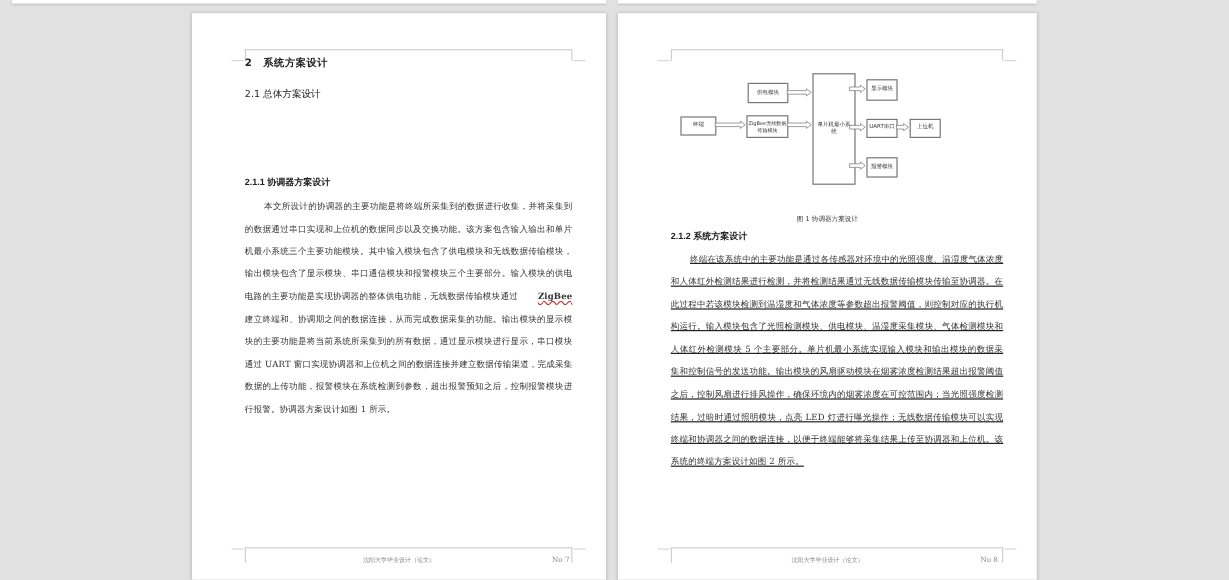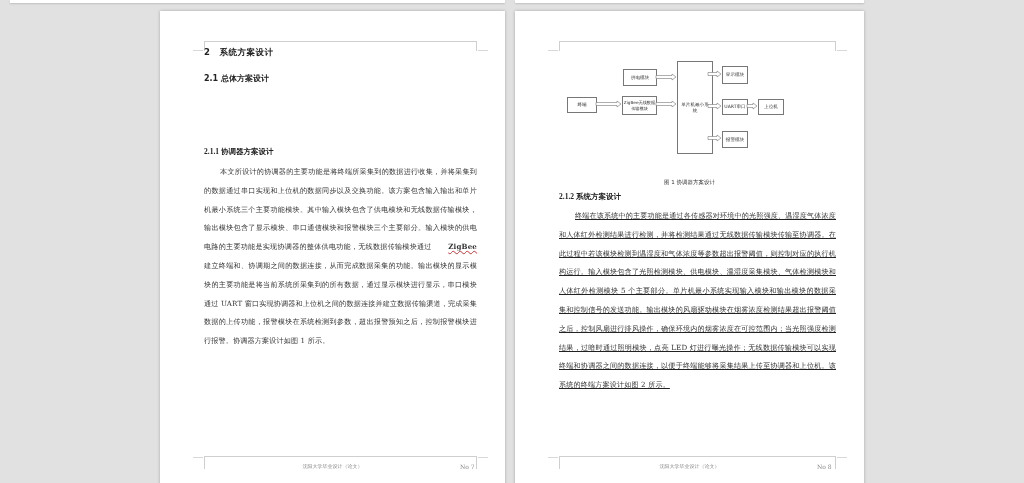--- a/index.html
+++ b/index.html
@@ -21,22 +21,22 @@
   .hdr-line::before { left:-12px; }
   .hdr-line::after { right:-12px; }
   .ftr-line { position:absolute; left:44px; right:28px; top:445px; height:12px; border:1px solid #cfcfcf; border-top:1px solid #cfcfcf; border-bottom:none; }
   .ftr-line::before, .ftr-line::after { content:""; position:absolute; top:0; width:10px; border-top:1px solid #d8d8d8; }
   .ftr-line::before { left:-12px; }
   .ftr-line::after { right:-12px; }
   .ftr-center { position:absolute; top:452px; left:0; right:0; text-align:center; font-size:5px; color:#888; }
   .ftr-page { position:absolute; top:452px; font-size:6px; color:#888; }
   .content { position:absolute; left:44px; right:28px; }
   .h1 { font-family:"DejaVu Sans", sans-serif; font-weight:bold; font-size:8.5px; margin:0; letter-spacing:0.5px; }
-  .h2 { font-family:"DejaVu Sans", sans-serif; font-weight:bold; font-size:8px; margin:0; }
-  .h3 { font-family:Liberation Serif, serif; font-weight:bold; font-size:7.5px; margin:0; }
+  .h2 { font-family:"DejaVu Sans", sans-serif; font-weight:normal; font-size:8px; margin:0; }
+  .h3 { font-family:Liberation Sans, sans-serif; font-weight:bold; font-size:7.5px; margin:0; }
   .para { font-size:7.1px; line-height:18.8px; margin:0; text-align:justify; letter-spacing:0.15px; color:#333; }
   .para .indent { display:inline-block; width:16px; }
   .zig { text-decoration:underline wavy #c33; text-decoration-thickness:0.5px; font-weight:bold;margin-left:14px; }
   .diagram { position:absolute; left:45px; top:48px; width:230px; height:110px; }
   .box { position:absolute; border:1px solid #777; background:#fff; font-family:"DejaVu Sans", sans-serif; font-size:4.6px; color:#333; display:flex; align-items:center; justify-content:center; text-align:center; line-height:6px; }
   .caption { position:absolute; left:0; right:0; text-align:center; font-family:"DejaVu Sans", sans-serif; font-size:5.5px; color:#333; }
 </style>
 </head>
 <body>
 

